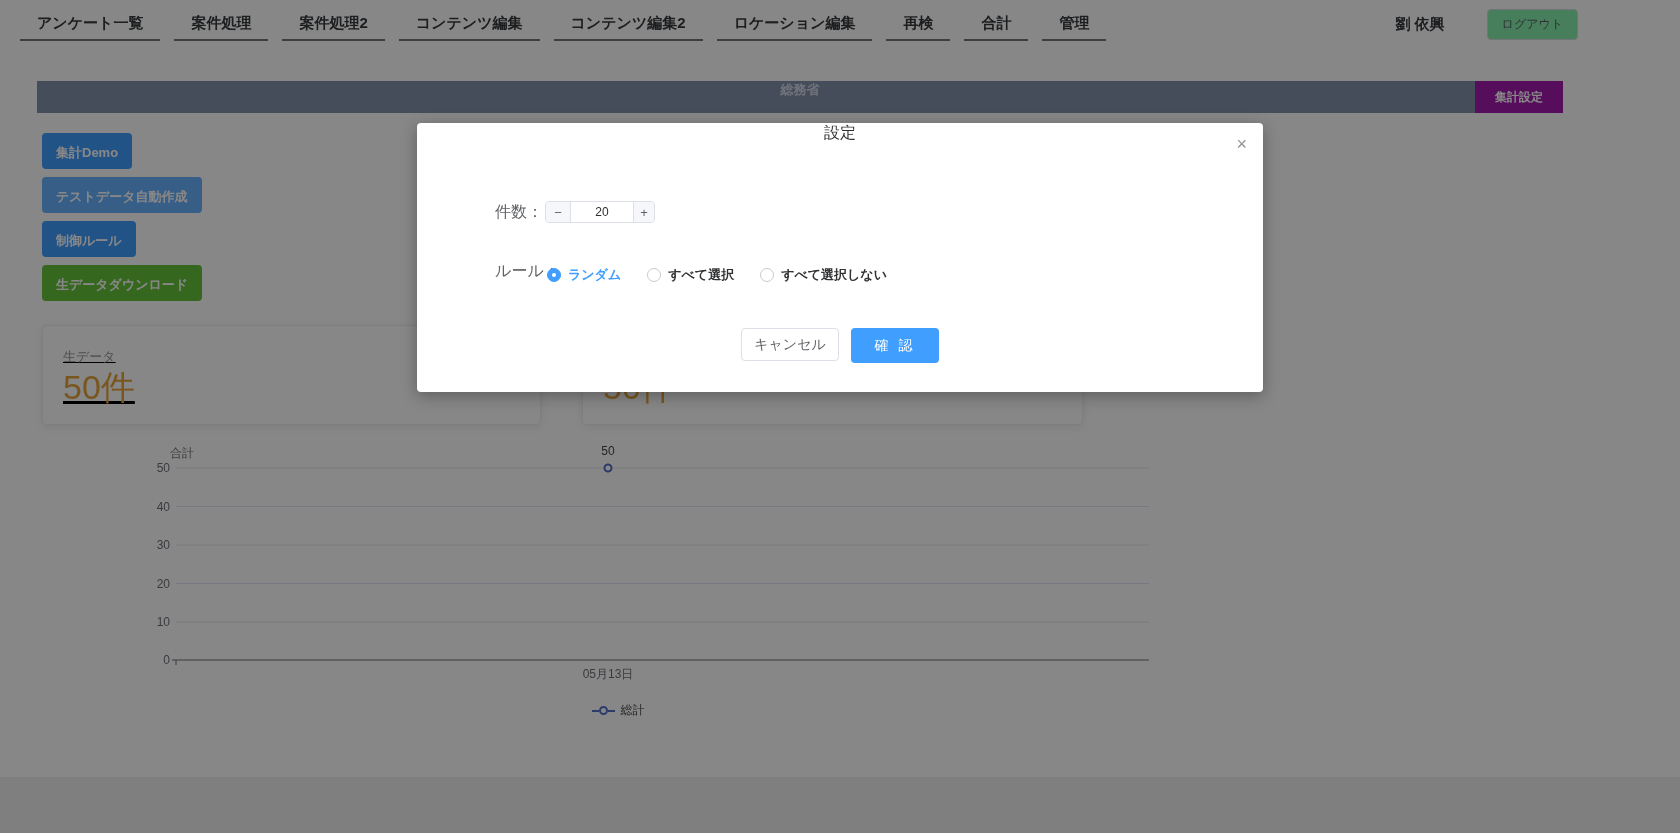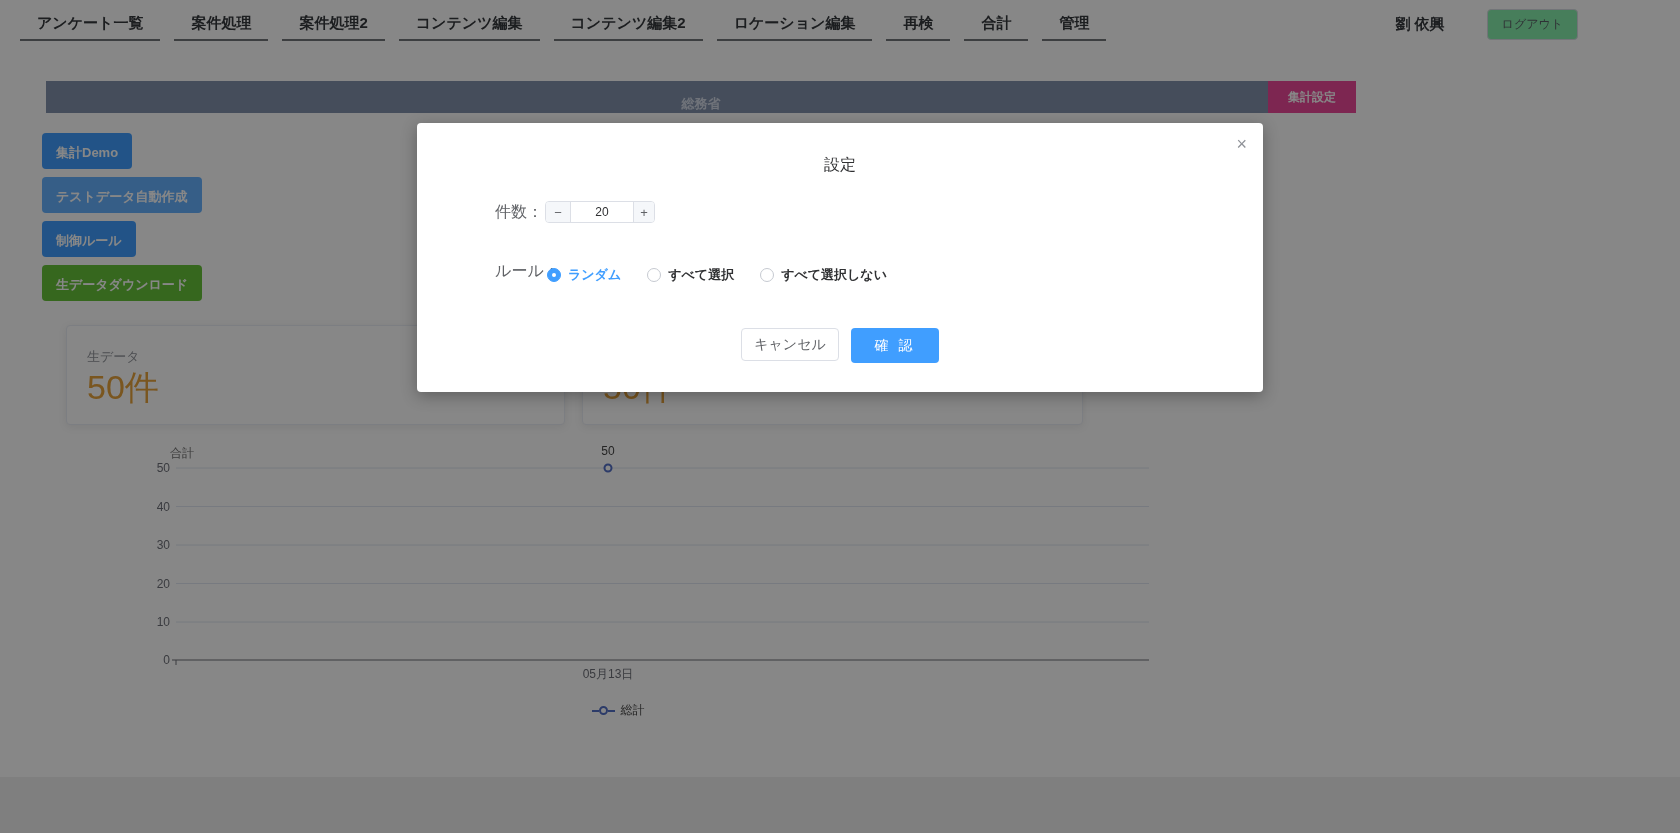--- a/index.html
+++ b/index.html
@@ -8,31 +8,31 @@
 
   
   .topnav { position:absolute; top:0; left:0; width:1680px; height:48px; background:#fff; display:flex; align-items:flex-start; }
   .tabs { display:flex; padding-left:20px; padding-top:12px; }
   .tab { margin-right:14px; padding:2px 17px 6px 17px; font-size:15px; font-weight:bold; color:#36393d; border-bottom:2px solid #71757a; white-space:nowrap; cursor:pointer;text-align:right; }
   .userarea { position:absolute; right:0; top:0; height:48px; display:flex; align-items:center; padding-right:102px; }
   .username { font-size:15px; font-weight:bold; color:#36393d; margin-right:42px; white-space:nowrap; }
   .logout-btn { font-size:12px; color:#5a5e66; background:#86efac; border:1px solid #d8dce2; border-radius:4px; padding:6px 14px; white-space:nowrap; cursor:pointer; }
 
   
-  .section-bar { position:absolute; left:37px; top:81px; width:1310px; height:32px; background:#8391ac; display:flex; align-items:flex-end;margin-left:9px; }
+  .section-bar { position:absolute; left:37px; top:81px; width:1526px; height:32px; background:#8391ac; display:flex; align-items:flex-start; }
   .section-title { flex:1; text-align:center; font-size:13px; font-weight:bold; color:#d3dae6; }
-  .section-settings { position:absolute; right:0; top:0; height:32px; width:88px; background:#ec4899; color:#fff; font-size:12px; font-weight:bold; border:none; cursor:pointer; }
+  .section-settings { position:absolute; right:0; top:0; height:32px; width:88px; background:#a21caf; color:#fff; font-size:12px; font-weight:bold; border:none; cursor:pointer; }
 
   
   .side-buttons { position:absolute; left:42px; top:133px; display:flex; flex-direction:column; align-items:flex-start; }
   .side-btn { height:36px; margin-bottom:8px; padding:11px 14px; border:none; border-radius:4px; color:#fff; font-size:13px; font-weight:bold; white-space:nowrap; cursor:pointer; }
 
   
   .stat-card { position:absolute; top:325px; height:100px; background:#fff; border:1px solid #ebeef5; border-radius:4px; box-shadow:0 2px 8px rgba(0,0,0,0.08); padding:22px 20px; }
-  .stat-card.c1 { left:66px; width:499px; }
+  .stat-card.c1 { left:42px; width:499px;text-decoration:underline; }
   .stat-card.c2 { left:582px; width:501px; }
   .card-label { font-size:13px; color:#909399; height:16px; }
   .card-value { font-size:34px; color:#e6a23c; margin-top:6px; line-height:34px; }
 
   
   .chart-svg { position:absolute; left:140px; top:438px; }
   .grid-line { stroke:#e0e6f1; stroke-width:1; }
   .axis-line { stroke:#6e7079; stroke-width:1; }
   .tick-text { font-size:12px; fill:#6e7079; }
   .chart-title { font-size:12px; fill:#737373; }
@@ -42,21 +42,21 @@
   .legend-icon { display:flex; align-items:center; margin-right:6px; }
   .legend-line { width:7px; height:2px; background:#5470c6; }
   .legend-circle { width:9px; height:9px; border:2px solid #5470c6; border-radius:50%; background:transparent; }
   .legend-text { font-size:12px; color:#464646; }
 
   .footer-strip { position:absolute; left:0; top:777px; width:1680px; height:56px; background:#f0f0f0; }
 
   
   .overlay { position:absolute; inset:0; background:rgba(0,0,0,0.47); z-index:10; }
   .modal { position:absolute; left:417px; top:123px; width:846px; height:269px; background:#fff; border-radius:4px; box-shadow:0 4px 16px rgba(0,0,0,0.3); z-index:20; }
-  .modal-title { text-align:center; font-size:16px; color:#303133; padding-top:32px; }
+  .modal-title { text-align:center; font-size:16px; color:#303133; padding-top:0; }
   .modal-close { position:absolute; top:12px; right:16px; font-size:18px; color:#909399; background:none; border:none; cursor:pointer; line-height:1; }
   .modal-row { position:absolute; left:78px; display:flex; align-items:center; }
   .row-count { top:77px; height:24px; }
   .row-rule { top:138px; height:20px; }
   .field-label { width:46px; text-align:left; font-size:16px; color:#606266; white-space:nowrap; }
   .stepper { display:flex; align-items:stretch; height:22px; border:1px solid #dcdfe6; border-radius:4px; margin-left:4px; overflow:hidden; background:#fff; }
   .step-btn { width:25px; background:#f5f7fa; border:none; color:#606266; font-size:13px; line-height:1; cursor:pointer; }
   .step-minus { border-right:1px solid #dcdfe6; }
   .step-plus { border-left:1px solid #dcdfe6; width:21px; }
   .step-input { width:62px; border:none; text-align:center; font-size:12px; color:#303133; outline:none; }

